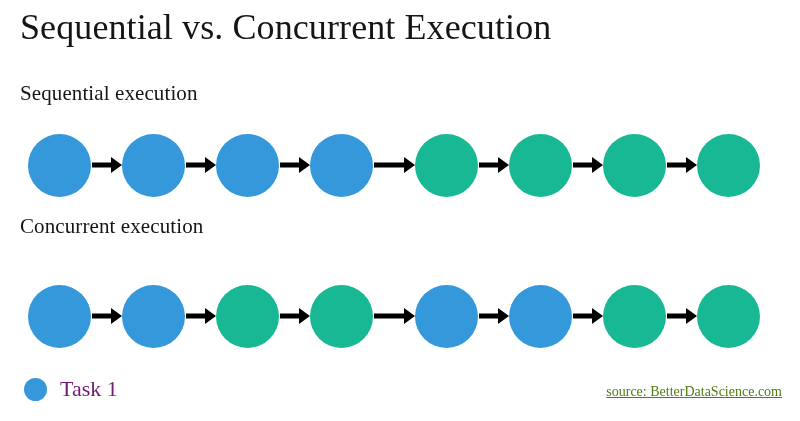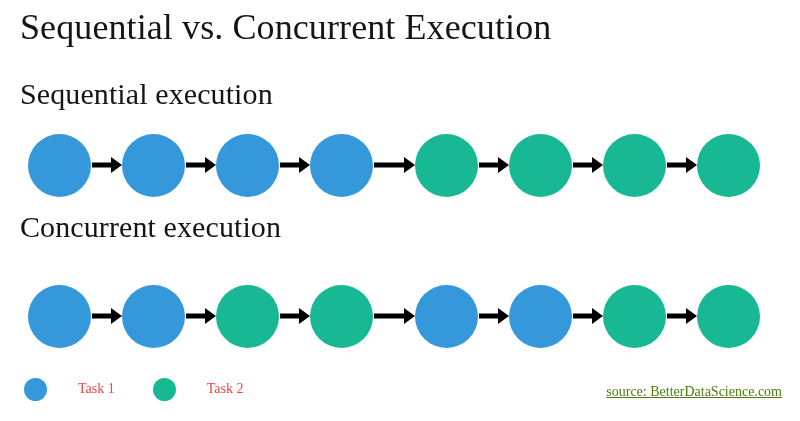--- a/index.html
+++ b/index.html
@@ -33,21 +33,21 @@
     line-height: 38px;
     font-weight: 400;
     letter-spacing: 0.1px;
     color: #151515;
     white-space: nowrap;
   }
 
   .section-title {
     position: absolute;
     left: 20px;
-    font-size: 30px;
+    font-size: 21px;
     line-height: 31px;
     font-weight: 400;
     letter-spacing: 0.1px;
     color: #151515;
     white-space: nowrap;
   }
   .section-title.seq  { top: 78px; }
   .section-title.conc { top: 211px; }
 
   
@@ -123,24 +123,24 @@
   }
   .legend-dot {
     width: 23px;
     height: 23px;
     border-radius: 50%;
     flex: 0 0 auto;
   }
   .legend-dot.task1 { background: #3498db; }
   .legend-dot.task2 { background: #19b894; }
   .legend-label {
-    margin-left: 31px;
-    font-size: 14px;
+    margin-left: 13px;
+    font-size: 22px;
     line-height: 22px;
-    color: #ef4444;
+    color: #701a75;
     white-space: nowrap;
   }
 
   
   .source {
     position: absolute;
     right: 18px;
     top: 383px;
     font-size: 14px;
     line-height: 18px;
@@ -194,21 +194,17 @@
     <div class="node task2"></div>
     <span class="arrow"></span>
     <div class="node task2"></div>
   </div>
 
   <div class="legend">
     <div class="legend-item">
       <span class="legend-dot task1"></span>
       <span class="legend-label">Task 1</span>
     </div>
-    <div class="legend-item">
-      <span class="legend-dot task2"></span>
-      <span class="legend-label">Task 2</span>
-    </div>
   </div>
 
   <div class="source">source: BetterDataScience.com</div>
 
 </div>
 
 </body></html>

